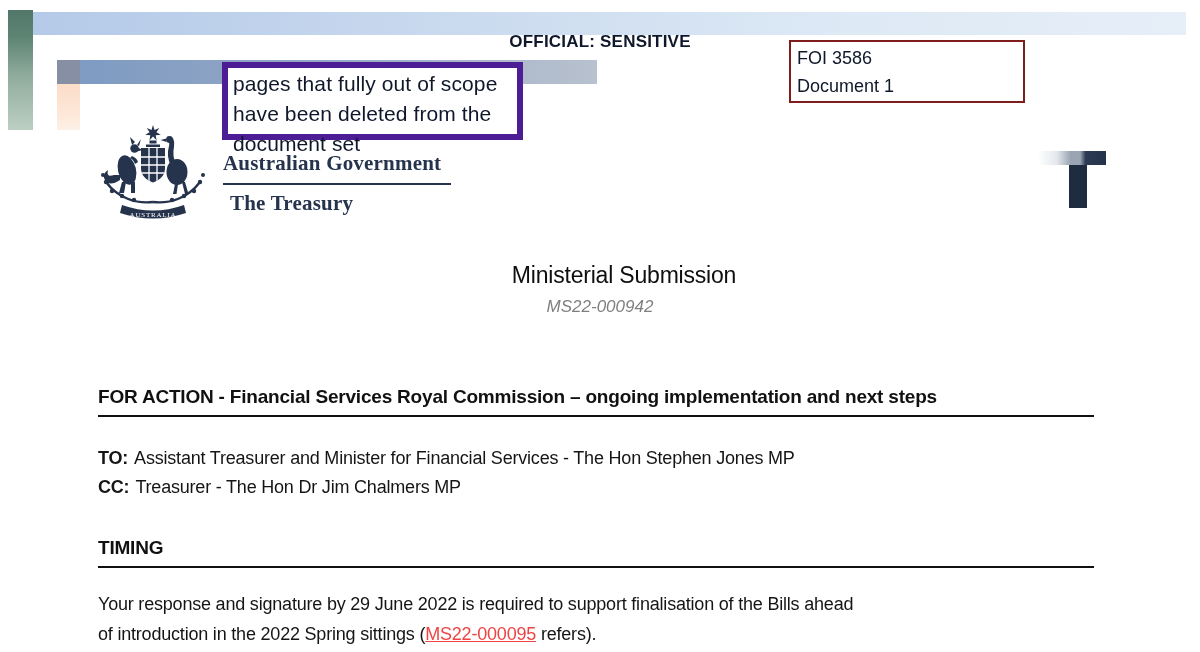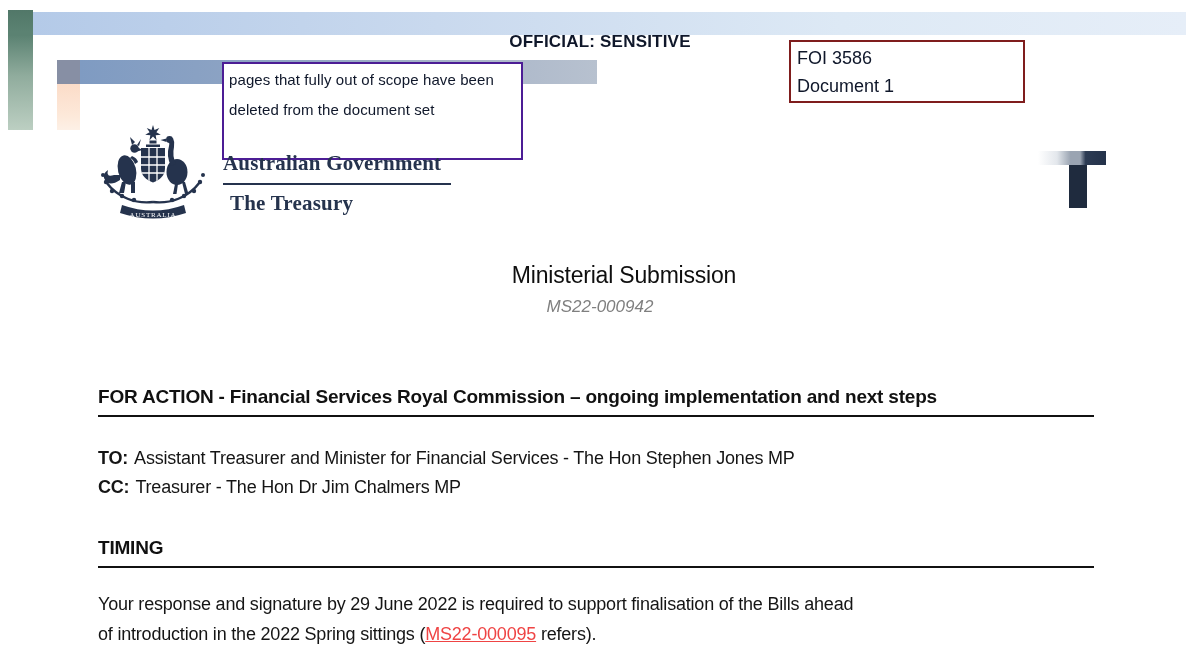--- a/index.html
+++ b/index.html
@@ -15,23 +15,23 @@
     background:linear-gradient(90deg,#b4cae8 0%,#c9d9ee 35%,#dde9f5 70%,#e6eef8 100%);}
   .bar2-square{left:57px;top:60px;width:23px;height:24px;background:#878fa4;}
   .bar-blue-mid{left:80px;top:60px;width:517px;height:24px;
     background:linear-gradient(90deg,#7f9bc2 0%,#93a7c4 45%,#aab6c9 75%,#b7c1cf 100%);}
   .bar-peach{left:57px;top:84px;width:23px;height:46px;
     background:linear-gradient(180deg,#fbdcc8 0%,#fde9da 70%,#fdf0e6 100%);}
   
   .stamp{color:#0f172a;}
   .classification{position:absolute;left:0;top:32px;width:100%;text-align:center;
     font-size:17px;font-weight:bold;letter-spacing:0.2px;}
-  .scope-box{position:absolute;left:222px;top:62px;width:301px;height:98px;
-    border:2px solid #4c1d95;background:#ffffff;box-sizing:border-box;
-    font-size:15px;line-height:30px;padding:1px 4px 0 5px;letter-spacing:0.1px;}
+  .scope-box{position:absolute;left:222px;top:62px;width:301px;height:78px;
+    border:6px solid #4c1d95;background:#ffffff;box-sizing:border-box;
+    font-size:21px;line-height:30px;padding:1px 4px 0 5px;letter-spacing:0.1px;}
   .foi-box{position:absolute;left:789px;top:40px;width:236px;height:63px;
     border:2px solid #7f1d1d;background:#ffffff;box-sizing:border-box;
     font-size:18px;line-height:28px;padding:2px 4px 0 6px;}
   
   .crest-svg{position:absolute;left:92px;top:124px;width:122px;height:100px;}
   .gov-name{position:absolute;left:223px;top:151px;font-family:"Liberation Serif",serif;
     font-weight:bold;font-size:21px;color:#25334d;letter-spacing:0.2px;}
   .gov-rule{position:absolute;left:223px;top:183px;width:228px;height:2px;background:#25334d;}
   .agency-name{position:absolute;left:230px;top:191px;font-family:"Liberation Serif",serif;
     font-weight:bold;font-size:21px;color:#25334d;letter-spacing:0.2px;}

